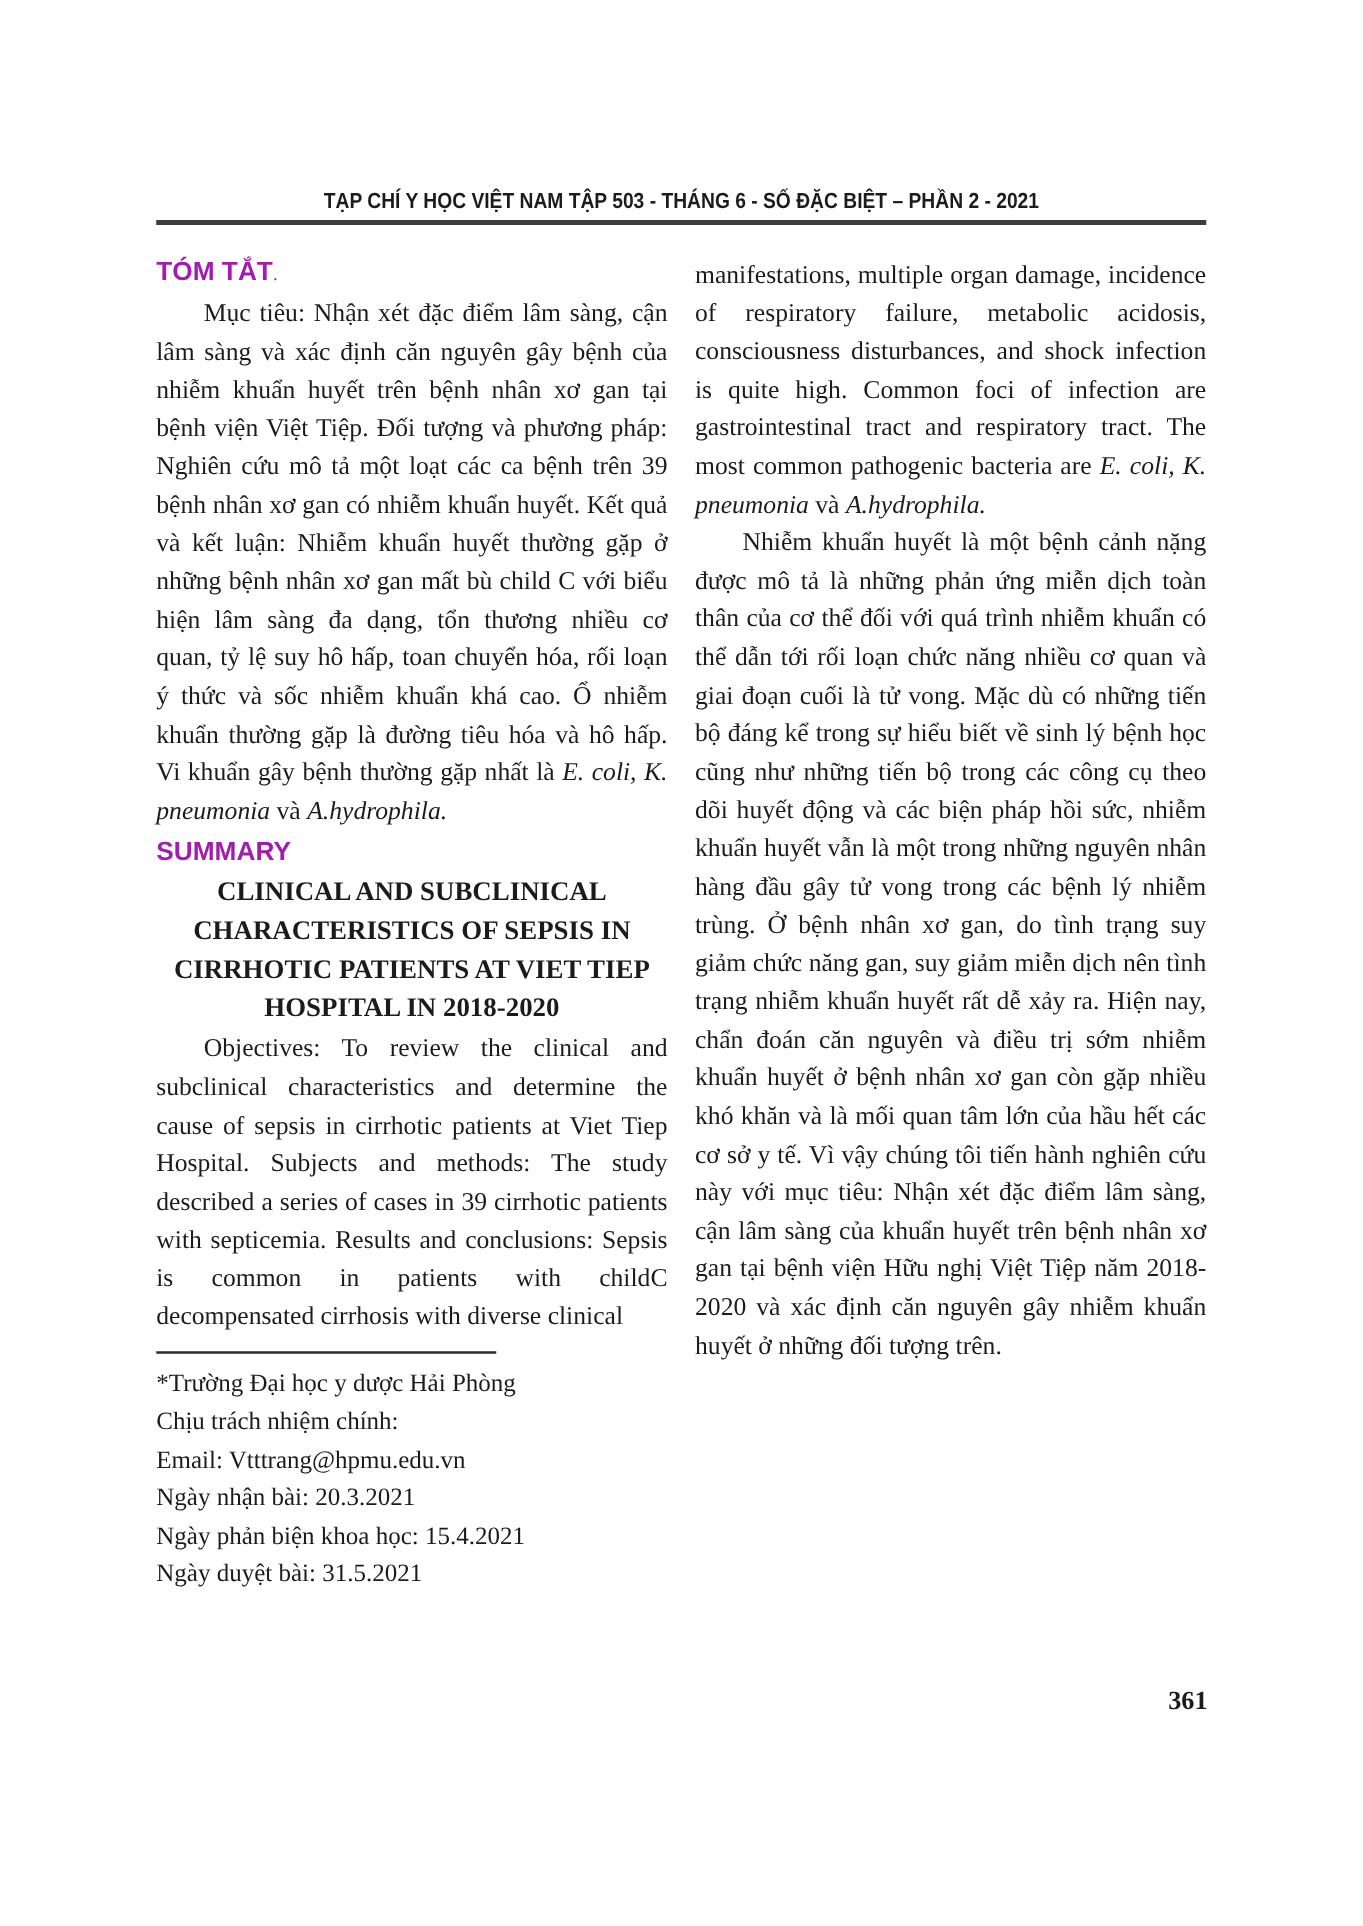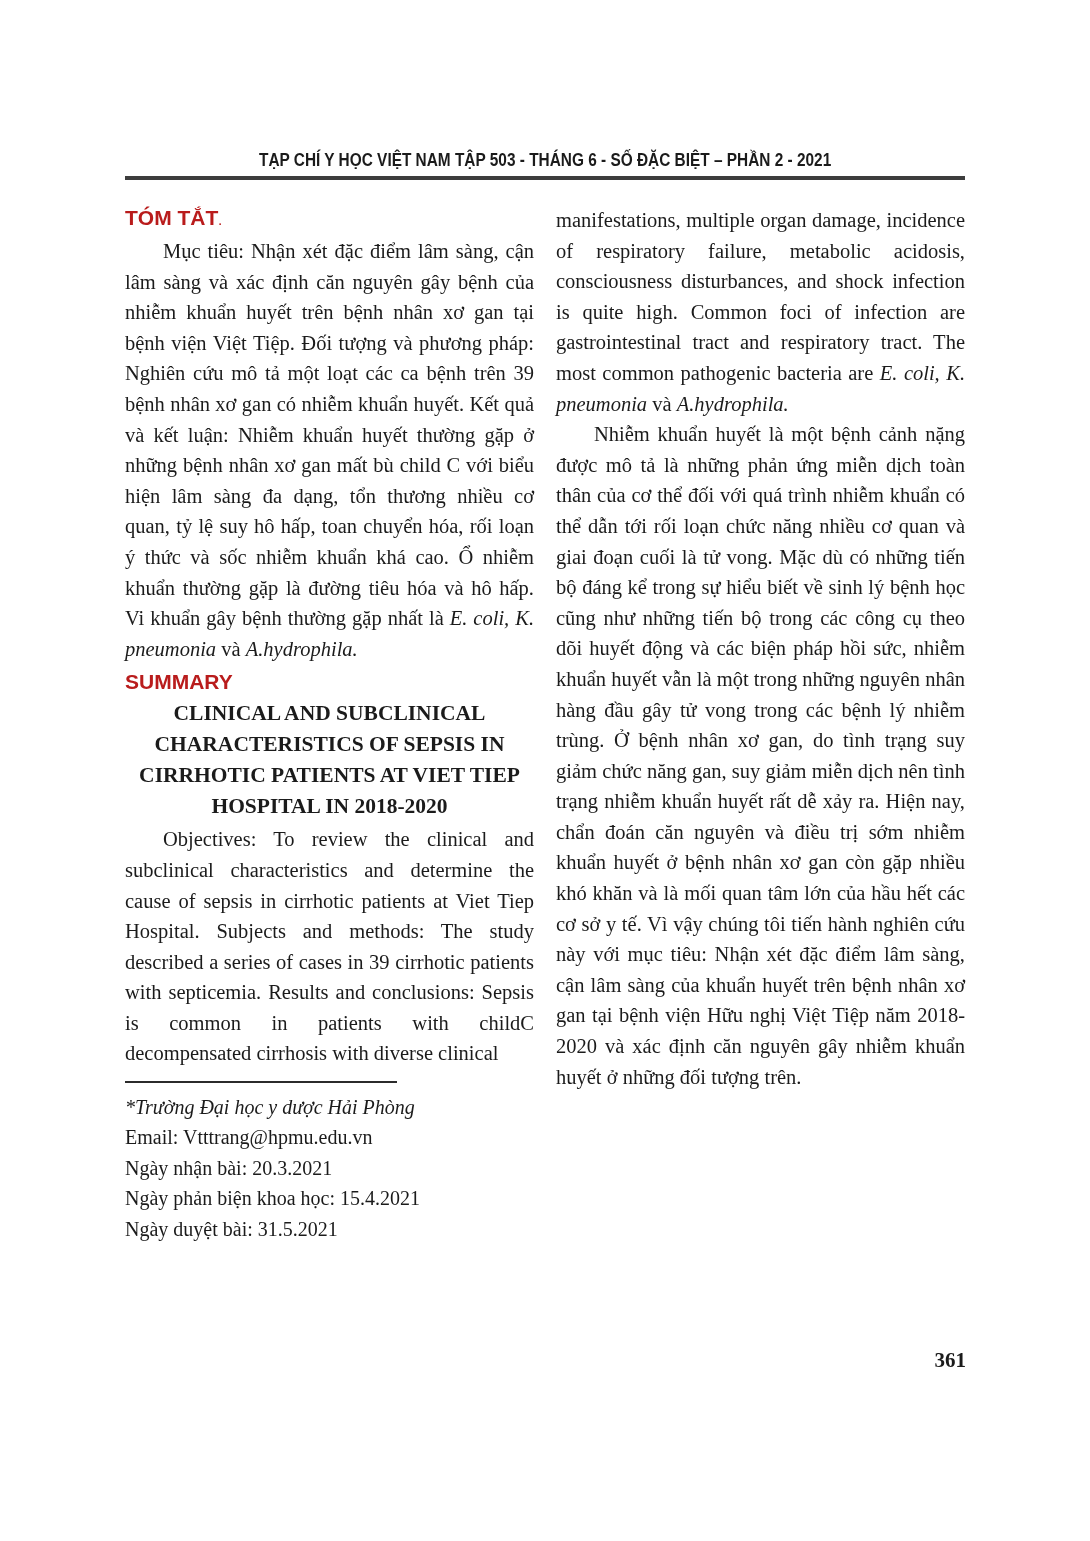--- a/index.html
+++ b/index.html
@@ -65,21 +65,21 @@
     gap: 22px;
     margin-top: 25px;
   }
   .col { width: 409px; }
   .section-heading {
     font-family: "Liberation Sans", sans-serif;
     font-weight: bold;
     font-size: 21px;
     line-height: 26px;
     margin: 0 0 3px 0;
-    color: #b91c1c;
+    color: #a21caf;
   }
   .heading-period {
     font-family: "Liberation Serif", serif;
     font-weight: normal;
     font-size: 15px;
   }
   .body-par {
     margin: 0;
     font-size: 20.5px;
     line-height: 30.6px;
@@ -101,21 +101,21 @@
     margin-top: 12px;
     font-size: 20px;
     line-height: 30.4px;
   }
   .footnote-rule {
     width: 272px;
     border: 0;
     border-top: 2px solid #2b2b2b;
     margin: 0 0 9px 0;
   }
-  .affiliation { font-style: italic; }
+  .affiliation { }
   .page-number {
     position: absolute;
     right: 124px;
     top: 1348px;
     font-size: 21px;
     font-weight: bold;
   }
 </style>
 </head>
 <body>
@@ -136,20 +136,21 @@
         <h2 class="section-heading"><span>TÓM TẮT</span><span class="heading-period">.</span></h2>
         <p class="body-par"><span>Mục tiêu: Nhận xét đặc điểm lâm sàng, cận lâm sàng và xác định căn nguyên gây bệnh của nhiễm khuẩn huyết trên bệnh nhân xơ gan tại bệnh viện Việt Tiệp. Đối tượng và phương pháp: Nghiên cứu mô tả một loạt các ca bệnh trên 39 bệnh nhân xơ gan có nhiễm khuẩn huyết. Kết quả và kết luận: Nhiễm khuẩn huyết thường gặp ở những bệnh nhân xơ gan mất bù child C với biểu hiện lâm sàng đa dạng, tổn thương nhiều cơ quan, tỷ lệ suy hô hấp, toan chuyển hóa, rối loạn ý thức và sốc nhiễm khuẩn khá cao. Ổ nhiễm khuẩn thường gặp là đường tiêu hóa và hô hấp. Vi khuẩn gây bệnh thường gặp nhất là </span><span style="font-style: italic;">E. coli, K. pneumonia</span><span> và </span><span style="font-style: italic;">A.hydrophila.</span></p>
 
         <h2 class="section-heading summary-heading">SUMMARY</h2>
         <div class="summary-subtitle">CLINICAL AND SUBCLINICAL CHARACTERISTICS OF SEPSIS IN CIRRHOTIC PATIENTS AT VIET TIEP HOSPITAL IN 2018-2020</div>
         <p class="body-par"><span>Objectives: To review the clinical and subclinical characteristics and determine the cause of sepsis in cirrhotic patients at Viet Tiep Hospital. Subjects and methods: The study described a series of cases in 39 cirrhotic patients with septicemia. Results and conclusions: Sepsis is common in patients with childC decompensated cirrhosis with diverse clinical</span></p>
 
         <div class="footnote">
           <hr class="footnote-rule">
           <div class="affiliation">*Trường Đại học y dược Hải Phòng</div>
+          <div>Chịu trách nhiệm chính:</div>
           <div>Email: Vtttrang@hpmu.edu.vn</div>
           <div>Ngày nhận bài: 20.3.2021</div>
           <div>Ngày phản biện khoa học: 15.4.2021</div>
           <div>Ngày duyệt bài: 31.5.2021</div>
         </div>
       </div>
 
       <div class="col">
         <p class="body-par no-indent"><span>manifestations, multiple organ damage, incidence of respiratory failure, metabolic acidosis, consciousness disturbances, and shock infection is quite high. Common foci of infection are gastrointestinal tract and respiratory tract. The most common pathogenic bacteria are </span><span style="font-style: italic;">E. coli, K. pneumonia</span><span> và </span><span style="font-style: italic;">A.hydrophila.</span></p>
 

